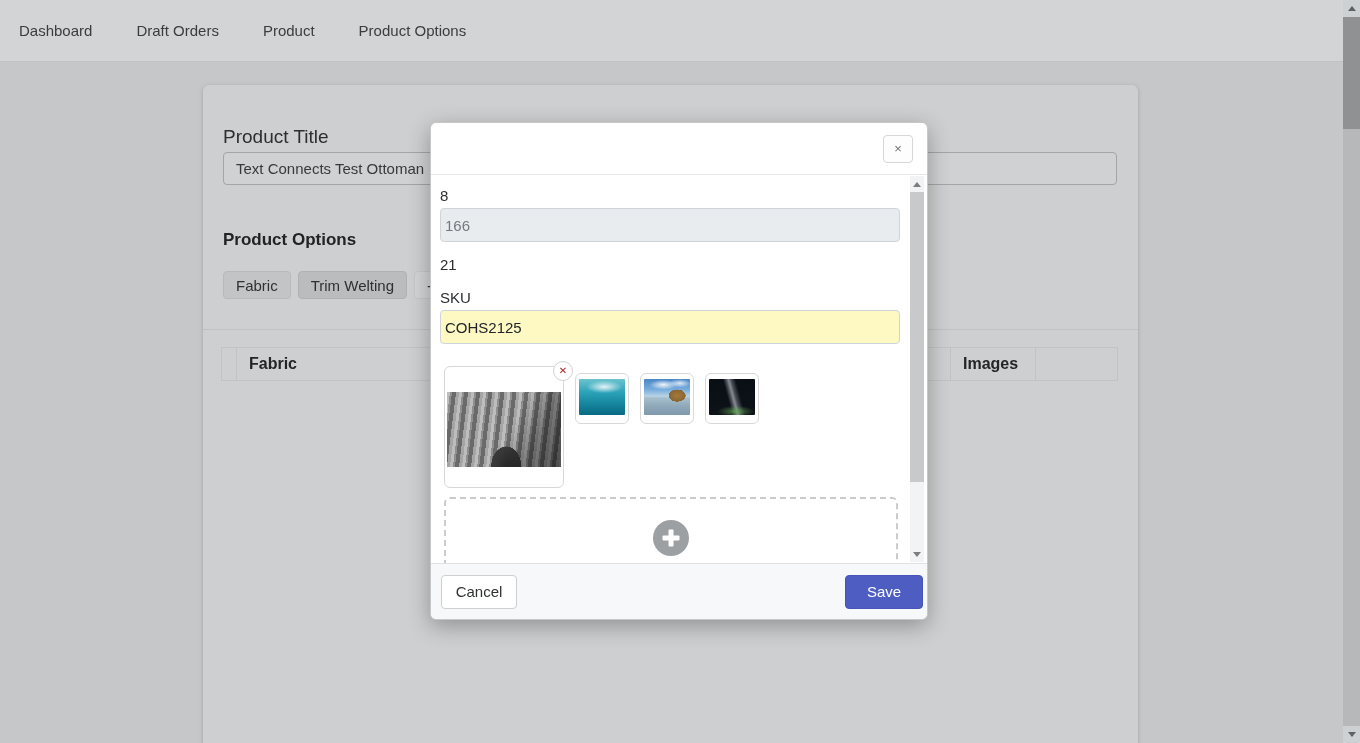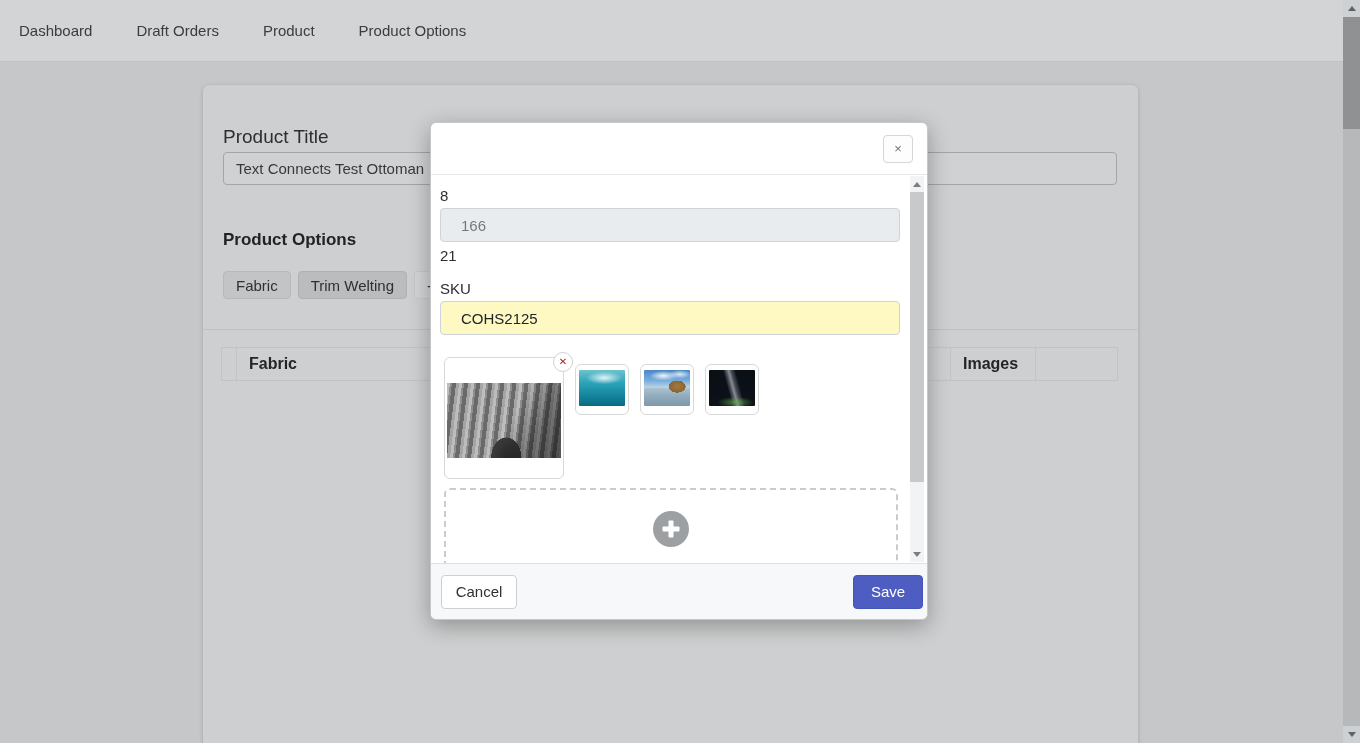--- a/index.html
+++ b/index.html
@@ -40,23 +40,23 @@
 
   
   .modal { position:absolute; left:430px; top:122px; width:498px; height:498px; background:#fff;
            border:1px solid rgba(0,0,0,0.22); border-radius:6px; box-shadow:0 6px 22px rgba(0,0,0,0.3); z-index:100; }
   .modal-header { position:relative; height:52px; border-bottom:1px solid #e4e6e8; }
   .modal-close { position:absolute; right:14px; top:12px; width:30px; height:28px; background:#fdfdfd;
                  border:1px solid #d4d6d8; border-radius:4px; color:#707274; font-size:13px; line-height:26px;
                  text-align:center; cursor:pointer; font-family:inherit; }
   .modal-body { position:relative; height:388px; padding:12px 16px 0 9px; overflow:hidden; }
   .m-label { font-size:15px; line-height:18px; color:#2c2e30; margin-bottom:3px; }
-  .m-label.l21 { margin-top:5px; } .m-label.lsku { margin-top:15px; }
+  .m-label.l21 { margin-top:14px; } .m-label.lsku { margin-top:15px; }
   .m-input { display:block; width:460px; height:34px; border:1px solid #ced4da; border-radius:4px;
-             padding:0 20px; font-size:15px; font-family:inherit; }
+             padding:0 4px; font-size:15px; font-family:inherit; }
   .m-input.is-disabled { background:#e9ecef; color:#75787c; }
   .m-input.is-enabled { background:#fef9c3; color:#212529; }
 
   .thumb-row { margin:22px 0 0 4px; display:flex; align-items:flex-start; }
   .thumb-big { position:relative; width:120px; height:122px; border:1px solid #d6d8da; border-radius:6px; background:#fff; }
   .thumb-big .img { position:absolute; left:2px; top:25px; width:114px; height:75px; }
   .img-cliff { background:
       linear-gradient(115deg, rgba(0,0,0,0) 55%, rgba(0,0,0,0.35) 75%, rgba(0,0,0,0.55) 100%),
       radial-gradient(ellipse 34px 46px at 52% 100%, #2e2e2e 0%, #3a3a3a 44%, rgba(0,0,0,0) 45%),
       repeating-linear-gradient(97deg, #bdbdbd 0 3px, #8f8f8f 3px 5px, #6a6a6a 5px 9px, #a5a5a5 9px 12px),
@@ -96,21 +96,21 @@
   .msb-up { top:2px; } .msb-down { bottom:2px; }
   .msb-thumb { position:absolute; left:0; top:16px; width:14px; height:290px; background:#c7c9cb; cursor:pointer; }
   .tri-up-s { width:0; height:0; border-left:4px solid transparent; border-right:4px solid transparent; border-bottom:5px solid #7b7d7f; }
   .tri-down-s { width:0; height:0; border-left:4px solid transparent; border-right:4px solid transparent; border-top:5px solid #7b7d7f; }
 
   .modal-footer { position:absolute; left:0; right:0; bottom:0; height:56px; background:#f7f8f9;
                   border-top:1px solid #dfe1e3; border-radius:0 0 6px 6px; display:flex; align-items:center;
                   justify-content:space-between; padding:0 4px 0 10px; }
   .btn-cancel { width:76px; height:34px; background:#fff; border:1px solid #cdd0d2; border-radius:4px;
                 font-size:15px; color:#2f3133; font-family:inherit; cursor:pointer; }
-  .btn-save { width:70px; height:34px; background:#4e5dc2; border:1px solid #4554b8; border-radius:4px;
+  .btn-save { width:78px; height:34px; background:#4e5dc2; border:1px solid #4554b8; border-radius:4px;
               font-size:15px; color:#fff; font-family:inherit; cursor:pointer; }
 
   
   .b-scrollbar { position:absolute; right:0; top:0; width:17px; height:743px; background:#b6b8ba; z-index:200; }
   .bsb-btn { position:absolute; left:0; width:17px; height:17px; background:#ced1d3; display:flex; align-items:center; justify-content:center; cursor:pointer; }
   .bsb-top { top:0; } .bsb-bottom { bottom:0; }
   .bsb-thumb { position:absolute; left:0; top:17px; width:17px; height:112px; background:#8f9193; cursor:pointer; }
   .tri-up-b { width:0; height:0; border-left:4px solid transparent; border-right:4px solid transparent; border-bottom:5px solid #5f6163; }
   .tri-down-b { width:0; height:0; border-left:4px solid transparent; border-right:4px solid transparent; border-top:5px solid #5f6163; }
 </style>

